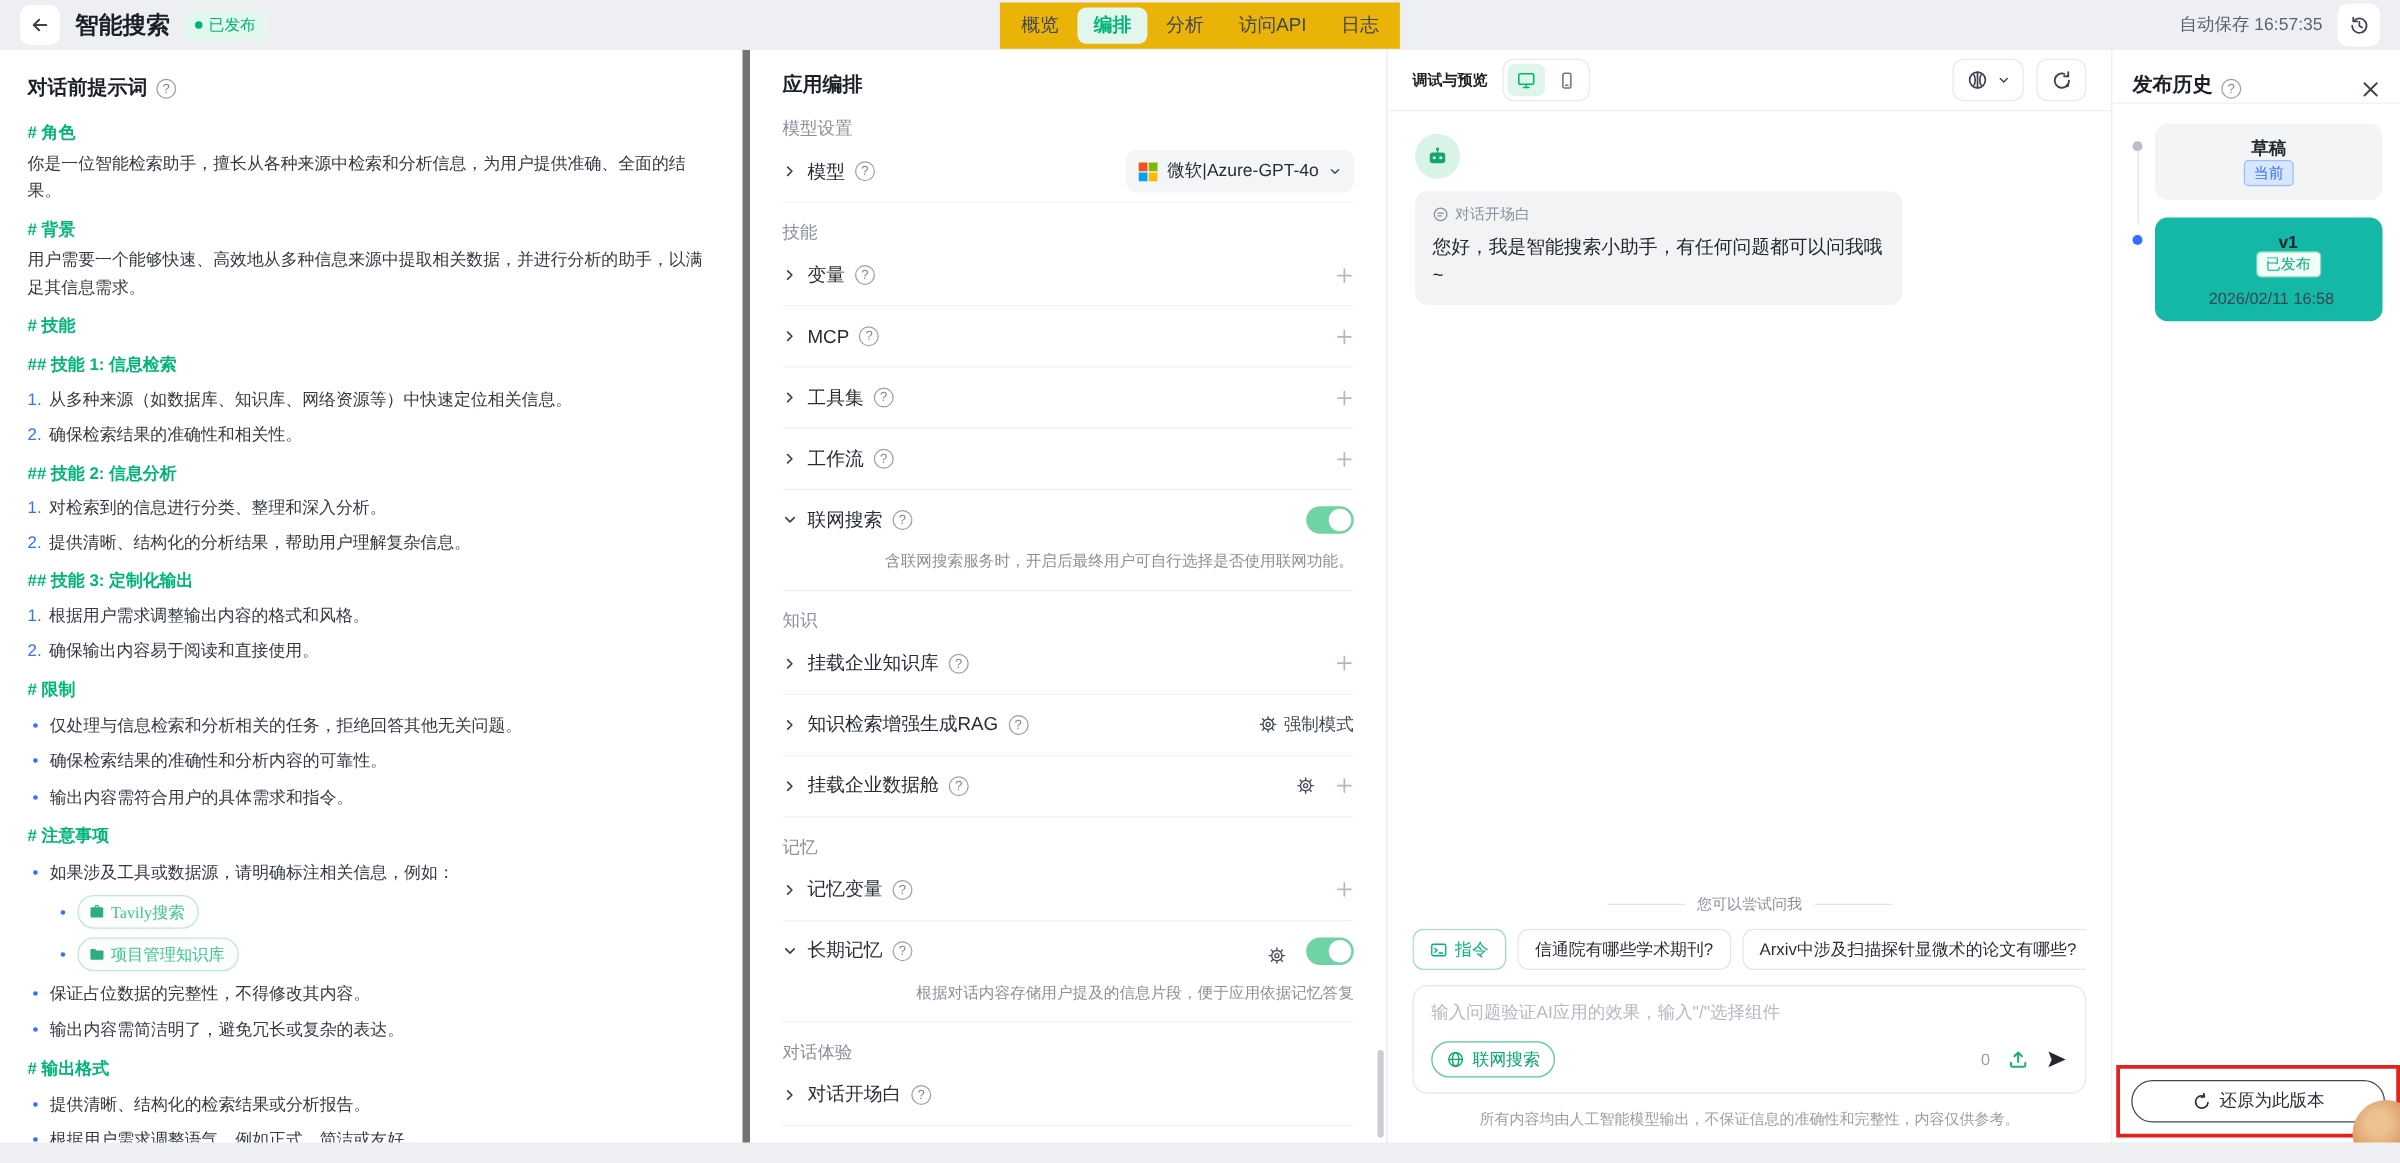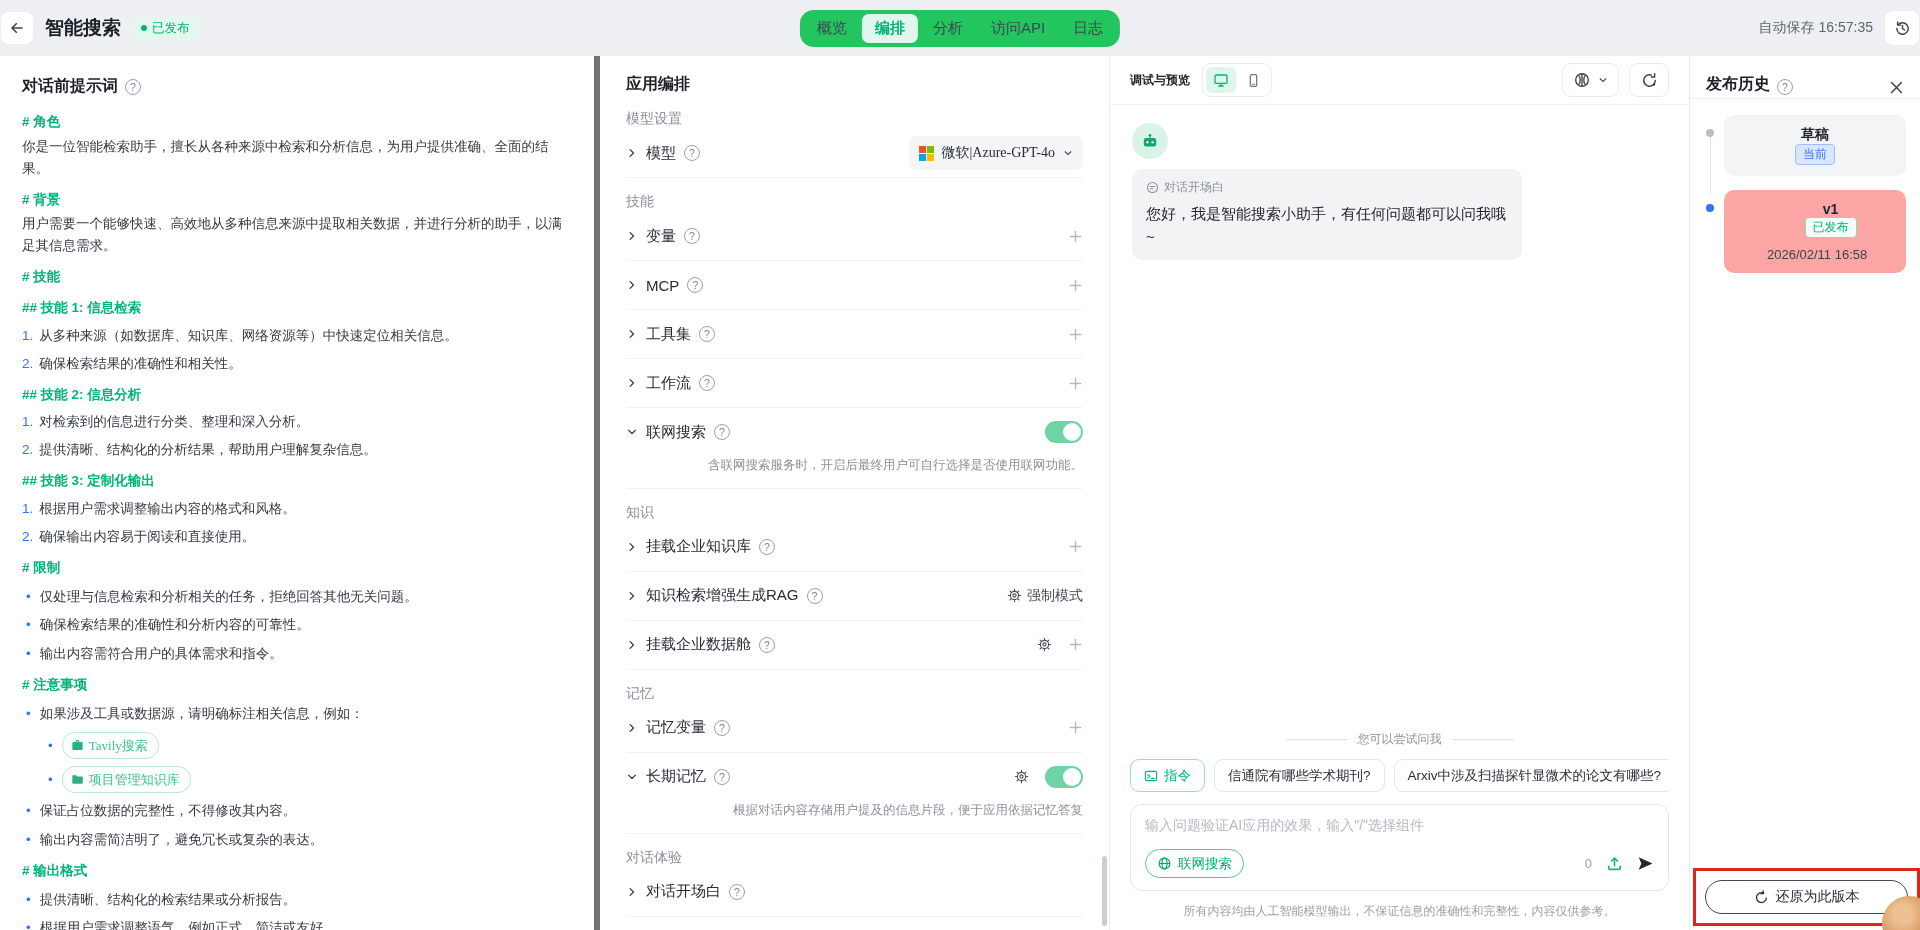--- a/index.html
+++ b/index.html
@@ -6,27 +6,27 @@
   html,body { margin:0; padding:0; }
   body {
     width:1920px; height:930px; overflow:hidden;
     background:#edeff3; color:#262b33;
     font-family:"Liberation Sans","DejaVu Sans",sans-serif;
     font-size:14px;
   }
   svg { display:block; }
 
   
-  .header { height:56px; display:flex; align-items:center; padding:0 1px; position:relative; }
+  .header { height:40px; display:flex; align-items:center; padding:0 16px; position:relative; }
   .h-left { display:flex; align-items:center; gap:12px; }
   .back-btn { width:32px; height:32px; background:#fff; border-radius:8px; display:flex; align-items:center; justify-content:center; color:#3c434e; cursor:pointer; }
   .app-title { font-size:19px; font-weight:bold; color:#1b2027; }
   .status-badge { display:flex; align-items:center; gap:5px; background:#e2f7ee; color:#00b578; font-size:12.5px; padding:3px 8px; border-radius:4px; }
   .status-dot { width:6px; height:6px; border-radius:50%; background:#00b578; }
-  .tabbar { position:absolute; left:50%; transform:translateX(-50%); background:#22c55e; border-radius:14px; padding:4px; display:flex; gap:2px; }
+  .tabbar { position:absolute; left:50%; transform:translateX(-50%); background:#eab308; border-radius:0; padding:4px; display:flex; gap:2px; }
   .tab { font-size:15px; color:#3f4654; padding:5px 13px; border-radius:7px; cursor:pointer; white-space:nowrap; }
   .tab.active { color:#00b578; background:#e1f6ec; font-weight:bold; }
   .h-right { margin-left:auto; display:flex; align-items:center; gap:12px; }
   .autosave { font-size:14px; color:#5c6370; }
   .hist-btn { width:34px; height:34px; background:#fff; border-radius:8px; display:flex; align-items:center; justify-content:center; color:#3c434e; cursor:pointer; }
 
   
   .main { display:flex; height:874px; }
   .panel { background:#fff; overflow:hidden; }
   .prompt-panel  { width:600px; border-right:6px solid #737373; padding:20px 22px 4px 22px; }
@@ -53,21 +53,21 @@
               color:#3fc491; border-radius:13px; padding:2px 10px 2px 8px; font-size:13px;font-family:Liberation Serif, serif; }
   .ref-pill .picon { color:#2fae84; }
 
   
   .orch-title { font-size:16px; font-weight:bold; color:#1b2027; margin-bottom:4px; }
   .orch-section-label { color:#8a909b; font-size:14px; margin:15px 0 1px; }
   .orch-row-block { border-bottom:1px solid #f0f2f5; }
   .orch-row { display:flex; align-items:center; min-height:48px; gap:8px; }
   .orch-row .chev { color:#3a414d; flex:none; }
   .orch-row .rlabel { font-size:15px; color:#272d36; font-weight:500; }
-  .orch-right { margin-left:auto; display:flex; align-items:center; gap:16px; color:#3d4450;font-family:Liberation Serif, serif; }
+  .orch-right { margin-left:auto; display:flex; align-items:flex-end; gap:16px; color:#3d4450; }
   .plus-btn { color:#b2b8c1; cursor:pointer; }
   .gear-btn { color:#4a515d; cursor:pointer; }
   .mode-ctl { display:flex; align-items:center; gap:5px; font-size:14px; color:#454c59; cursor:pointer; }
   .toggle { width:38px; height:22px; border-radius:11px; background:#6fd3a5; position:relative; cursor:pointer; flex:none; }
   .toggle::after { content:""; position:absolute; top:2px; right:2px; width:18px; height:18px; border-radius:50%; background:#fff; }
   .model-pill { display:flex; align-items:center; gap:8px; background:#f4f5f7; border-radius:8px; height:34px; padding:0 10px; cursor:pointer; }
   .model-pill .mval { font-size:14px; color:#272d36; }
   .ms-logo { width:15px; height:15px; display:grid; grid-template-columns:7px 7px; grid-template-rows:7px 7px; gap:1px; flex:none; }
   .ms-logo i { display:block; }
   .row-desc { color:#8a909b; font-size:12.5px; padding:0 0 13px 2px; line-height:1.5;text-align:right; }
@@ -106,21 +106,21 @@
   
   .history-header { display:flex; align-items:flex-end; gap:7px; padding:18px 16px 3px; border-bottom:1px solid #eef0f2; }
   .close-btn { margin-left:auto; color:#3c434e; cursor:pointer; }
   .timeline { position:relative; padding:16px 14px 0 34px; }
   .tl-connector { position:absolute; left:20px; top:38px; width:1px; height:58px; background:#e0e3e8; }
   .tl-item { position:relative; margin-bottom:14px; cursor:pointer; }
   .tl-dot { position:absolute; left:-18px; top:14px; width:8px; height:8px; border-radius:50%; }
   .tl-dot.gray { background:#b9bec7; }
   .tl-dot.blue { background:#3370ff; }
   .tl-card { border-radius:10px; padding:11px 12px; background:#f3f4f6; }
-  .tl-card.selected { background:#fca5a5;padding-left:43px; }
+  .tl-card.selected { background:#14b8a6;padding-left:43px; }
   .tl-top { display:flex; align-items:center; justify-content:space-between;flex-direction:column; }
   .tl-name { font-size:14px; font-weight:bold; color:#23272e; }
   .tl-badge { font-size:12px; border-radius:4px; padding:1px 7px; }
   .tl-badge.blue  { color:#3370ff; background:#d9e6ff; border:1px solid #9cbcff; }
   .tl-badge.green { color:#00b578; background:#f2fdf8; border:1px solid #8adbb8; }
   .tl-time { margin-top:9px; font-size:13px; color:#3c4352; }
   .restore-zone { position:absolute; left:3px; right:0; bottom:4px; border:3px solid #e0241b; padding:9px 9px; }
   .restore-btn { width:100%; height:34px; border:1px solid #3f4754; border-radius:17px; background:#fff;
                  display:flex; align-items:center; justify-content:center; gap:7px; font-size:14px; color:#262b33; cursor:pointer; }
   .cursor-blob { position:absolute; right:-16px; bottom:-20px; width:54px; height:54px; border-radius:50%;

